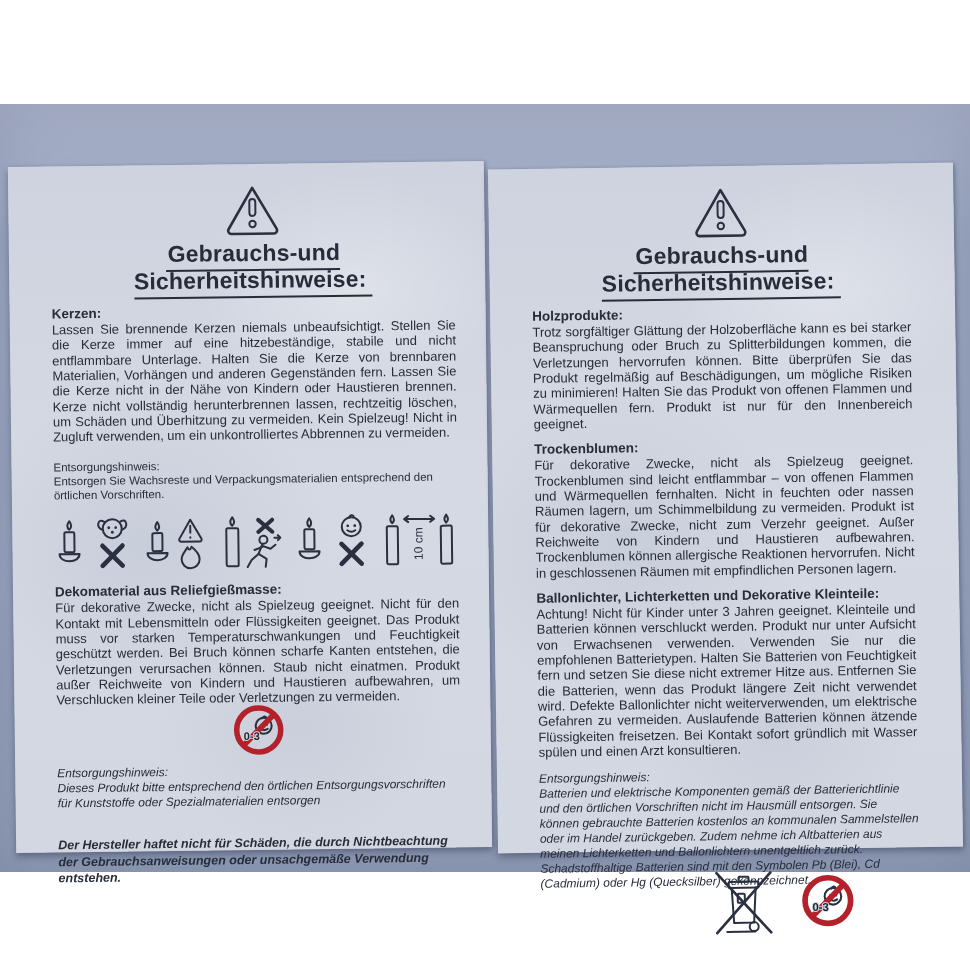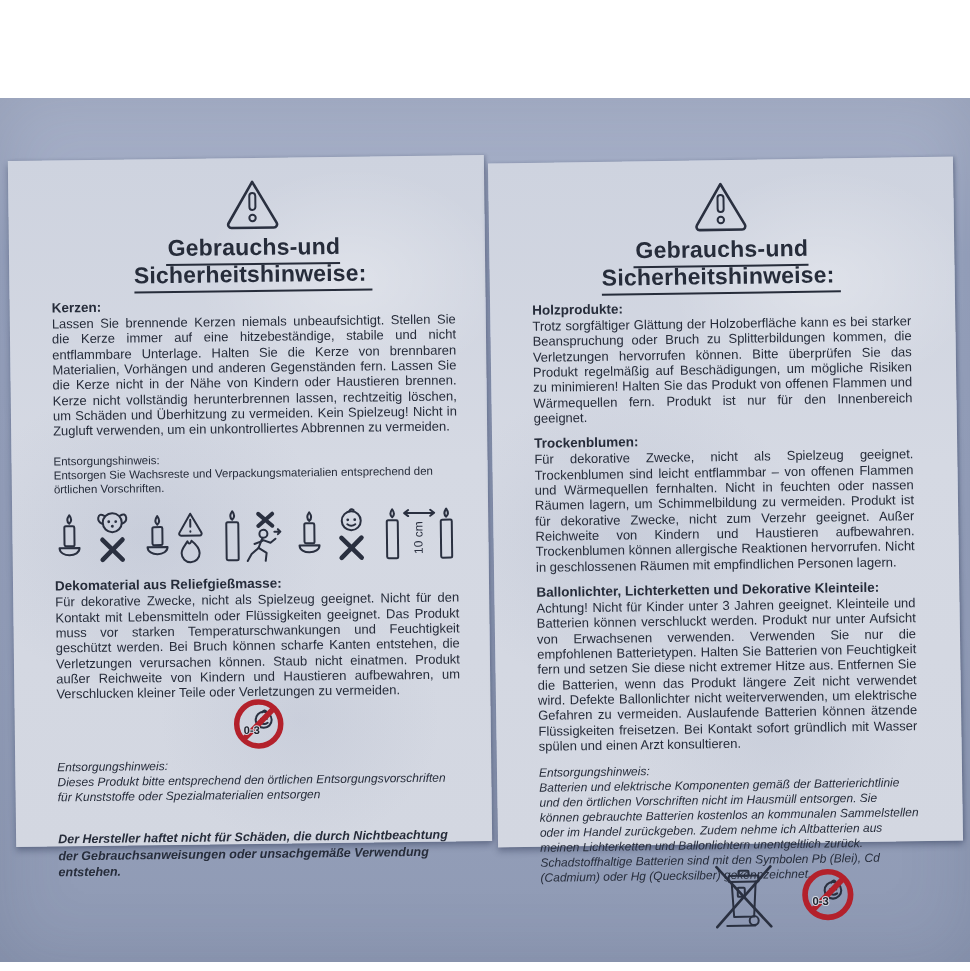--- a/index.html
+++ b/index.html
@@ -3,21 +3,21 @@
 <meta charset="utf-8">
 <style>
   html,body{margin:0;padding:0;}
   body{
     width:970px;height:971px;position:relative;overflow:hidden;
     background:#ffffff;
     font-family:"Liberation Sans","DejaVu Sans",sans-serif;
     color:#262c3a;
   }
   .photo{
-    position:absolute;left:0;top:98px;width:970px;height:864px;
+    position:absolute;left:0;top:104px;width:970px;height:768px;
     background:linear-gradient(180deg,#a9b2c9 0%,#9aa5c0 18%,#97a2bd 60%,#8f9ab4 100%);
     box-shadow:inset 0 0 70px rgba(60,70,100,.18);
   }
   .paper{
     position:absolute;
     background:
       radial-gradient(ellipse 220px 160px at 72% 18%, rgba(255,255,255,.30), transparent 70%),
       radial-gradient(ellipse 260px 220px at 28% 55%, rgba(150,160,185,.20), transparent 70%),
       radial-gradient(ellipse 200px 180px at 60% 82%, rgba(150,160,185,.16), transparent 70%),
       linear-gradient(180deg,#ced3df 0%,#d5d9e3 45%,#d3d7e1 100%);

